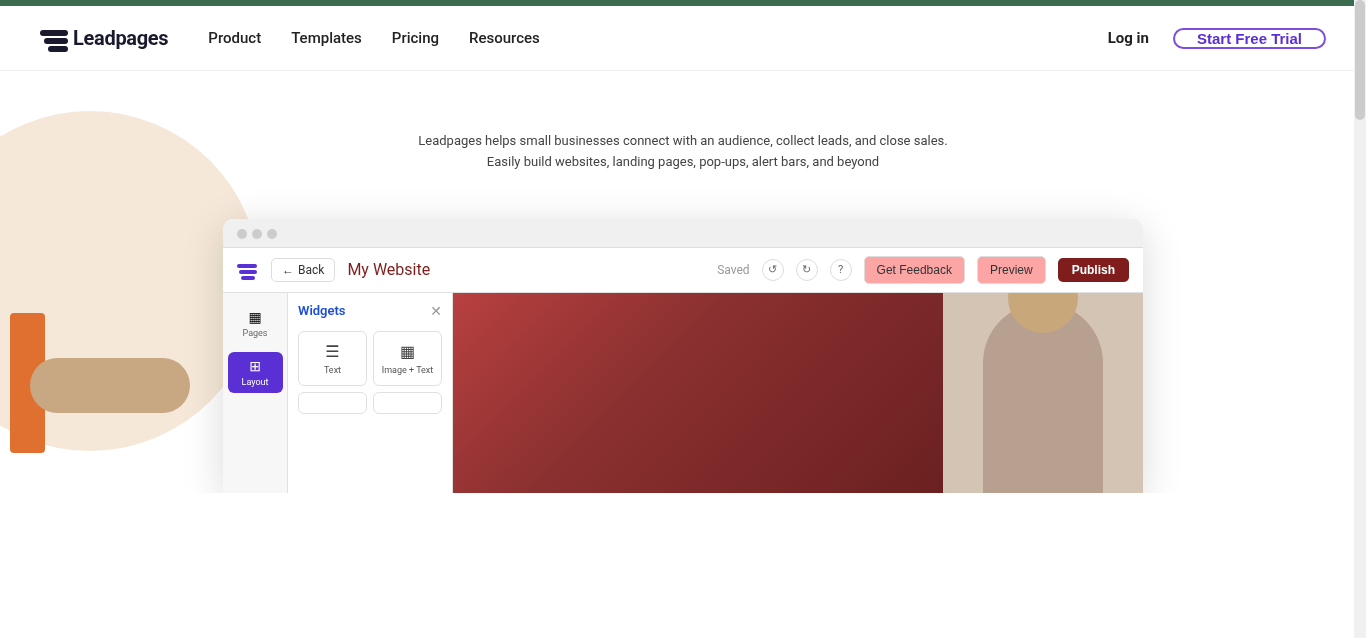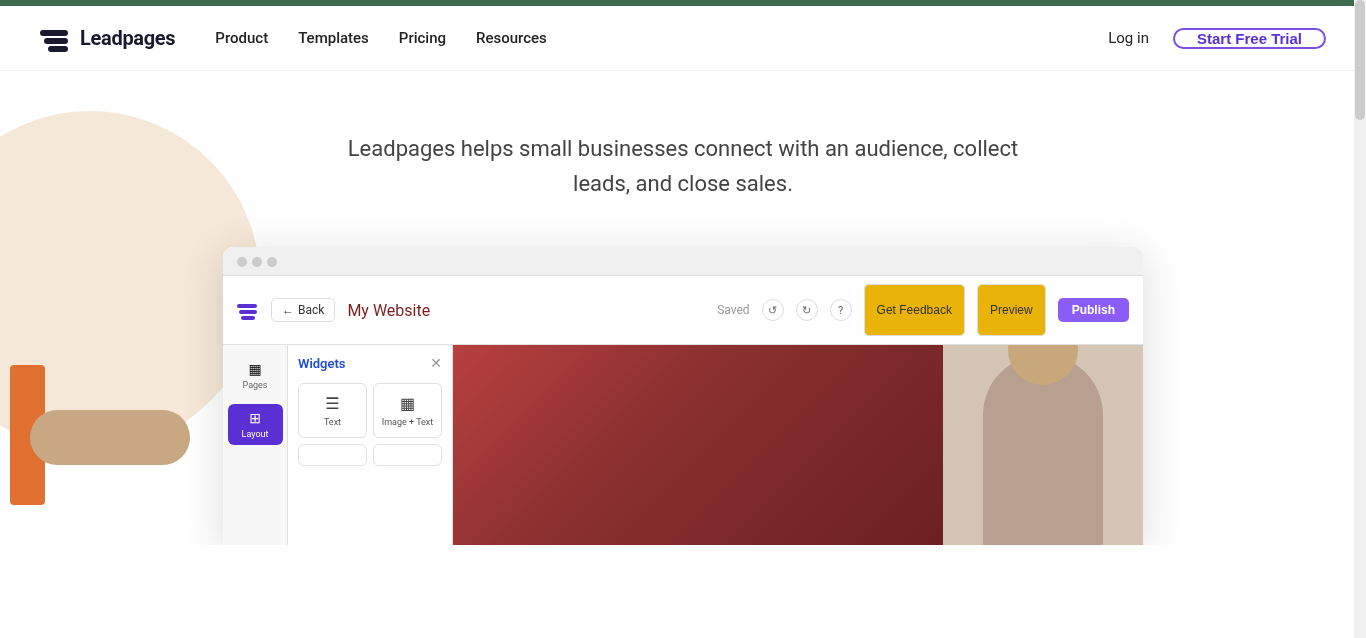--- a/index.html
+++ b/index.html
@@ -24,21 +24,21 @@
       display: flex;
       align-items: center;
       padding: 0 40px;
       height: 65px;
       background: #fff;
       border-bottom: 1px solid #f0f0f0;
     }
     .logo-area {
       display: flex;
       align-items: center;
-      gap: 8px;
+      gap: 1px;
       margin-right: 40px;
     }
     .logo-icon {
       width: 32px;
       height: 28px;
     }
     .logo-text {
       font-size: 20px;
       font-weight: 700;
       color: #1a1a2e;
@@ -59,21 +59,21 @@
     }
     .nav-right {
       display: flex;
       align-items: center;
       gap: 24px;
     }
     .login-link {
       font-size: 15px;
       color: #222;
       cursor: pointer;
-      font-weight: 400;
+      font-weight: 700;
     }
     .trial-btn-nav {
       border: 2px solid #7b4de0;
       border-radius: 30px;
       padding: 0 22px;
       font-size: 15px;
       font-weight: 600;
       color: #5a2fd4;
       background: transparent;
       cursor: pointer;
@@ -132,21 +132,21 @@
     }
     .hero-title {
       font-size: 64px;
       font-weight: 800;
       color: #1a1a2e;
       line-height: 1.1;
       margin-bottom: 24px;
       font-family: Georgia, 'Times New Roman', serif;
     }
     .hero-subtitle {
-      font-size: 22px;
+      font-size: 13px;
       color: #444;
       line-height: 1.6;
       margin-bottom: 36px;
       max-width: 680px;
       margin-left: auto;
       margin-right: auto;
     }
     .cta-btn {
       background: #5a2fd4;
       color: #fff;
@@ -235,28 +235,28 @@
       display: flex;
       align-items: center;
       justify-content: center;
       font-size: 11px;
       color: #666;
       cursor: pointer;
     }
     .toolbar-action-btn {
       border: 1px solid #ddd;
       border-radius: 5px;
-      padding: 18px 12px;
+      padding: 6px 12px;
       font-size: 12px;
       color: #333;
       cursor: pointer;
-      background: #eab308;
+      background: #fca5a5;
     }
     .publish-btn {
-      background: #8b5cf6;
+      background: #7f1d1d;
       color: #fff;
       border: none;
       border-radius: 5px;
       padding: 5px 14px;
       font-size: 12px;
       font-weight: 600;
       cursor: pointer;
     }
 
     
@@ -451,20 +451,21 @@
 </nav>
 
 <section class="hero">
   <div class="shape-circle-bg"></div>
   <div class="shape-rect-orange"></div>
   <div class="shape-oval-tan"></div>
 
   <div class="hero-content">
     <p class="hero-subtitle">
       <span>Leadpages helps small businesses connect with an audience, collect leads, and close sales.</span><br>
+      <span>Easily build websites, landing pages, pop-ups, alert bars, and beyond</span>
     </p>
   </div>
 
   <div class="app-mockup">
 
     <div class="browser-chrome">
       <div class="browser-dots">
         <div class="dot"></div>
         <div class="dot"></div>
         <div class="dot"></div>

